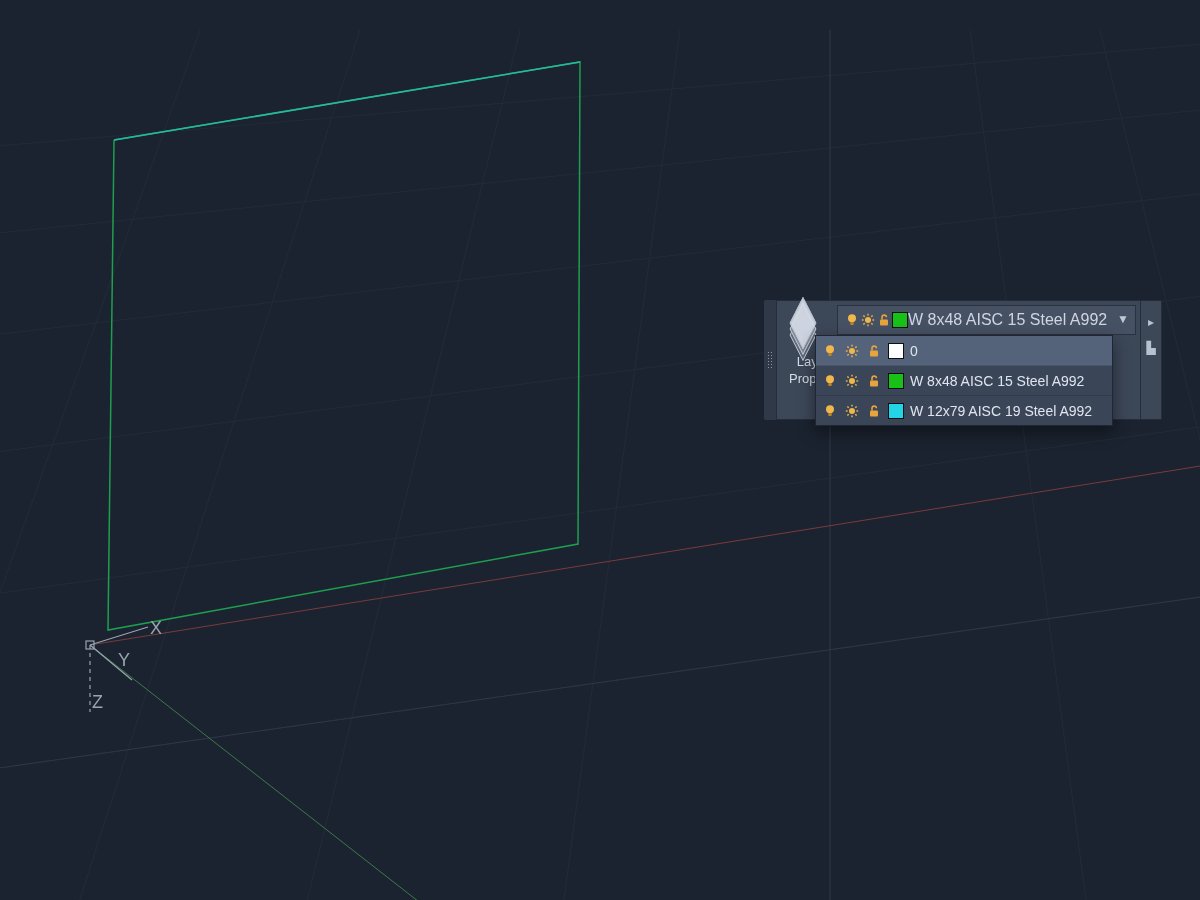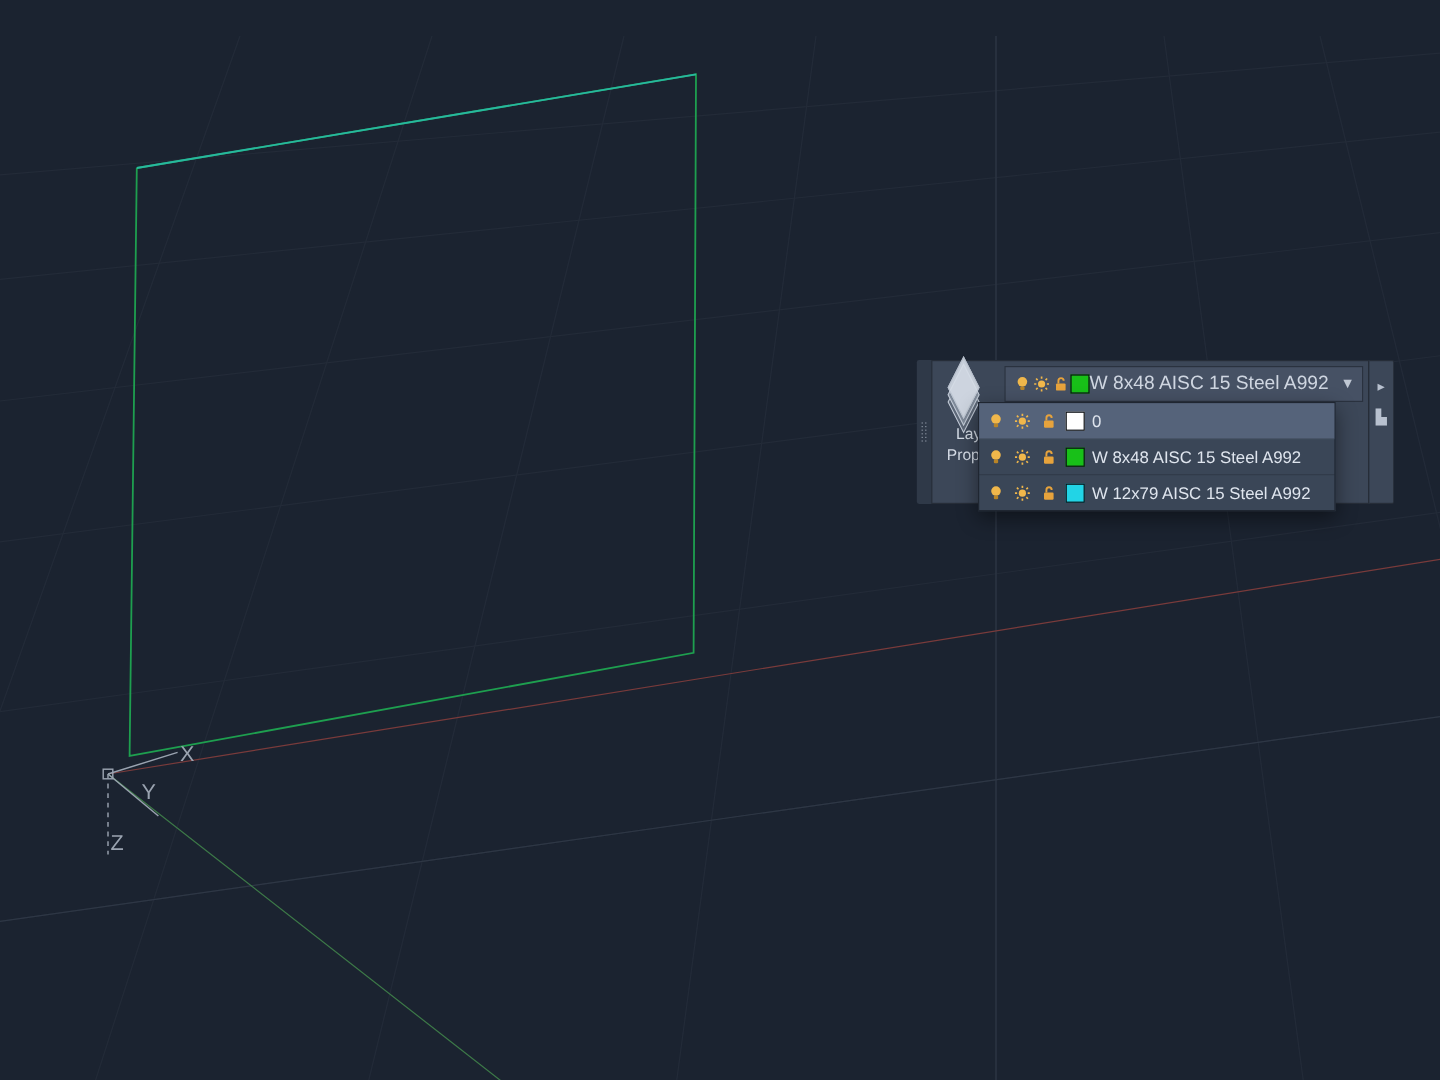--- a/index.html
+++ b/index.html
@@ -402,21 +402,21 @@
               </g>
             </svg>
     </span>
     <span class="icon16 lock">
       <svg width="14" height="14" viewBox="0 0 14 14">
               <rect x="3" y="6.5" width="8" height="6" rx="1" fill="#e7a33c"></rect>
               <path d="M5 6.5 V4.3 a2.2 2.2 0 0 1 4.4 0" fill="none" stroke="#e7a33c" stroke-width="1.6"></path>
             </svg>
     </span>
     <span class="swatch" style="background: rgb(34, 212, 230);"></span>
-    <span class="name">W 12x79 AISC 15 Steel A992</span>
+    <span class="name">W 12x79 AISC 19 Steel A992</span>
   </div>
       </div>
   </div>
 
   <div class="flyout">
     <span class="arrow-icon">▸</span>
     <span class="anchor-icon">▙</span>
   </div>
 </div>
 

